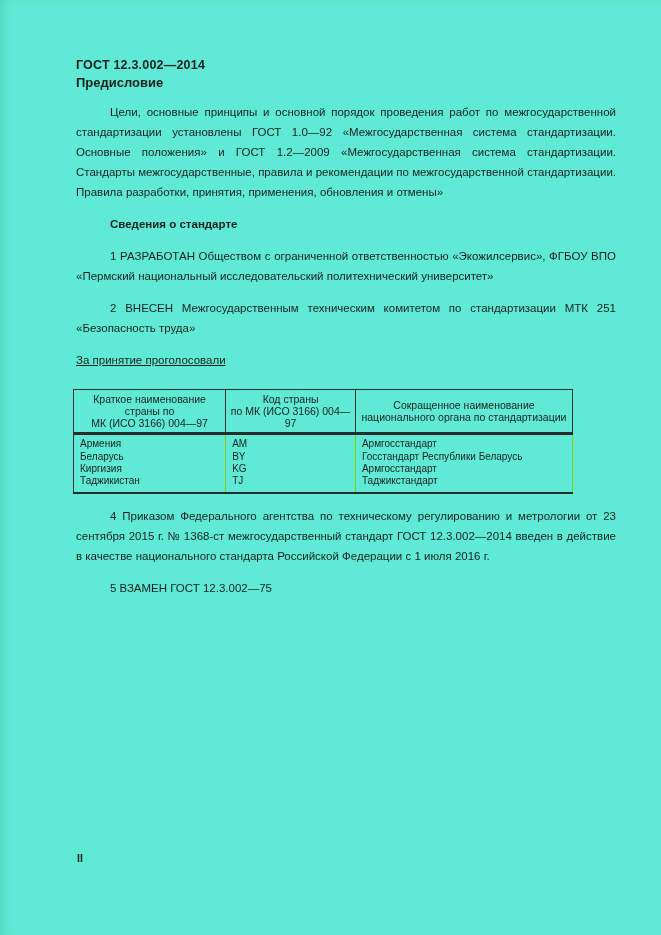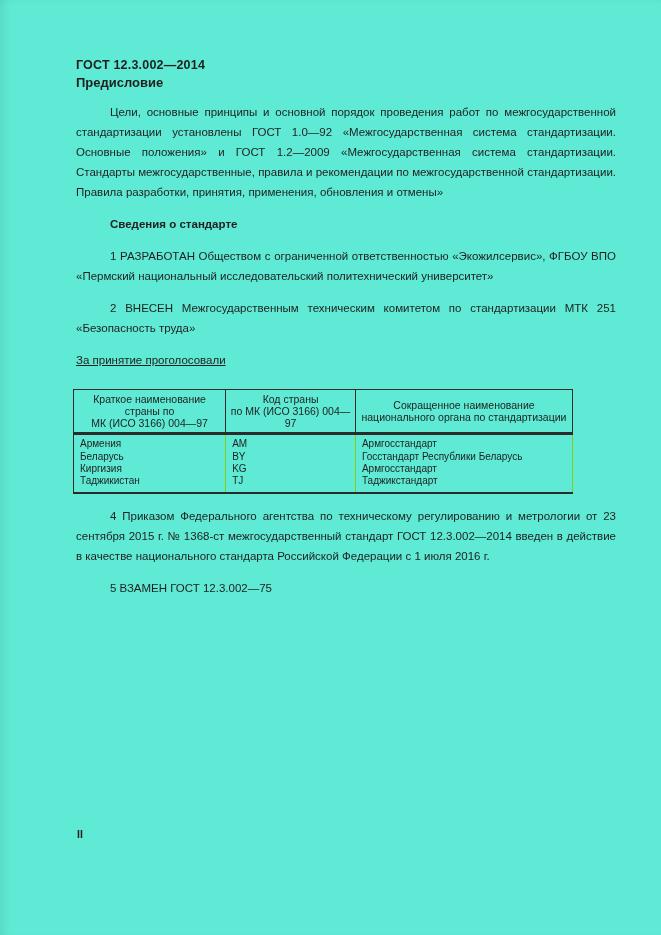--- a/index.html
+++ b/index.html
@@ -79,21 +79,21 @@
     line-height: 12.3px;
     padding: 0 6px;
     vertical-align: top;
   }
   table.vote tbody tr.first td { padding-top: 3px; }
   table.vote tbody tr.last  td { padding-bottom: 4px; }
   table.vote td.code { text-align: left; }
 
   .page-number {
     position: absolute;
-    left: 77px; top: 828px;
+    left: 77px; top: 852px;
     font-size: 10.5px;
     font-weight: bold;
   }
 </style>
 </head>
 <body>
 
 <div class="page">
   <div class="content">
 

